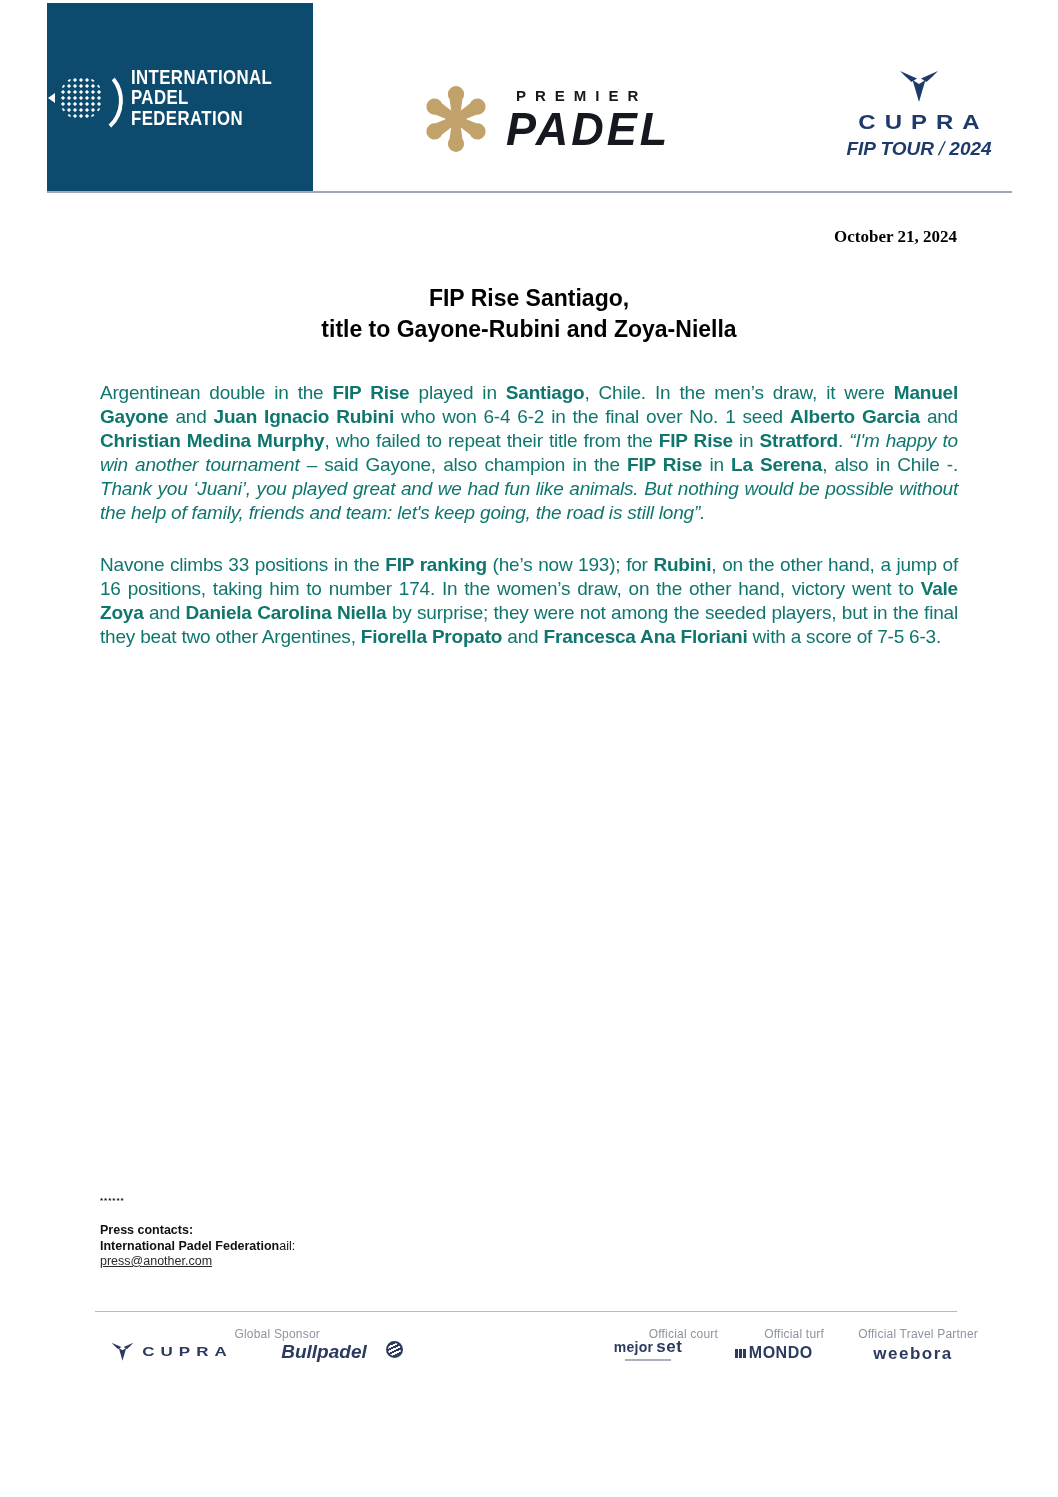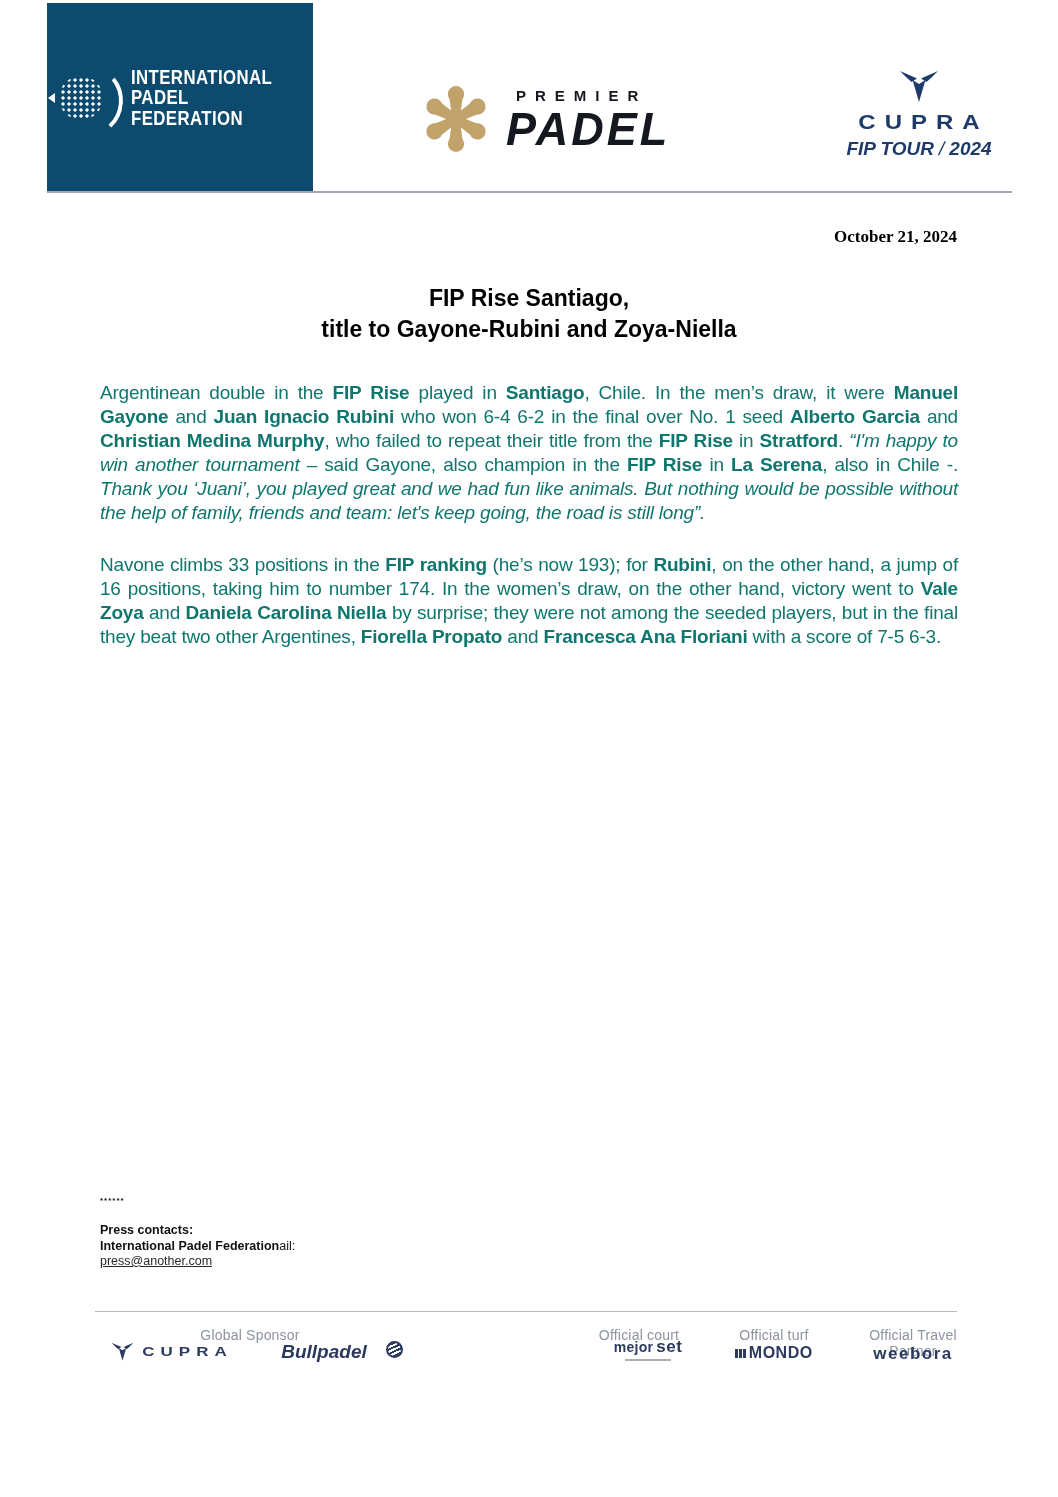--- a/index.html
+++ b/index.html
@@ -75,21 +75,21 @@
 
   
   .stars{position:absolute;left:100px;top:1196px;font-size:8px;font-weight:bold;letter-spacing:1px;color:#111;}
   .press{position:absolute;left:100px;top:1223px;font-size:12.5px;line-height:15.5px;color:#111;}
   .press .b{font-weight:bold;}
   .press a{color:#2a2a2a;text-decoration:underline;}
 
   
   .sponsor-line{position:absolute;left:95px;top:1311px;width:862px;height:1px;background:#b9b9b9;}
   .sp-label{
-    position:absolute;top:1327px;font-size:14px;color:#8d949f;text-align:center;letter-spacing:.2px;
+    position:absolute;top:1327px;font-size:12px;color:#8d949f;text-align:right;letter-spacing:.2px;
   }
   .sp-logo{position:absolute;display:flex;align-items:center;justify-content:center;color:#2b3a5e;}
 
   .sp-cupra{left:92px;top:1342px;width:160px;gap:8px;}
   .sp-cupra .word{font-weight:bold;font-size:17px;letter-spacing:6px;transform:scaleY(.8);white-space:nowrap;}
 
   .sp-bull{left:272px;top:1341px;width:140px;font-weight:800;font-style:italic;font-size:19px;gap:19px;}
   .bull-ball{
     width:17px;height:17px;border-radius:50%;border:2px solid #2b3a5e;box-sizing:border-box;
     background:repeating-linear-gradient(-25deg,transparent 0 2px,#2b3a5e 2px 4px);
@@ -193,21 +193,21 @@
       <path d="M39,1 L22,8.5 L27.5,12 L33.5,6.5 Z" fill="#2b3a5e"></path>
       <path d="M13.5,10 L20,14 L26.5,10 L23.5,20 L20,32 L16.5,20 Z" fill="#2b3a5e"></path>
     </svg>
     <span class="word">CUPRA</span>
   </div>
   <div class="sp-logo sp-bull">
     <span>Bullpadel</span>
     <span class="bull-ball"></span>
   </div>
 
-  <div class="sp-label" style="left:589px;width:100px;">Official court</div>
+  <div class="sp-label" style="left:618px;width:100px;">Official court</div>
   <div class="sp-logo sp-mejor">
     <div class="mejor-row">
       <span class="mejor-1">mejor</span>
       <span class="mejor-2">set</span>
     </div>
     <div class="mejor-bar"></div>
   </div>
 
   <div class="sp-label" style="left:724px;width:100px;">Official turf</div>
   <div class="sp-logo sp-mondo">

